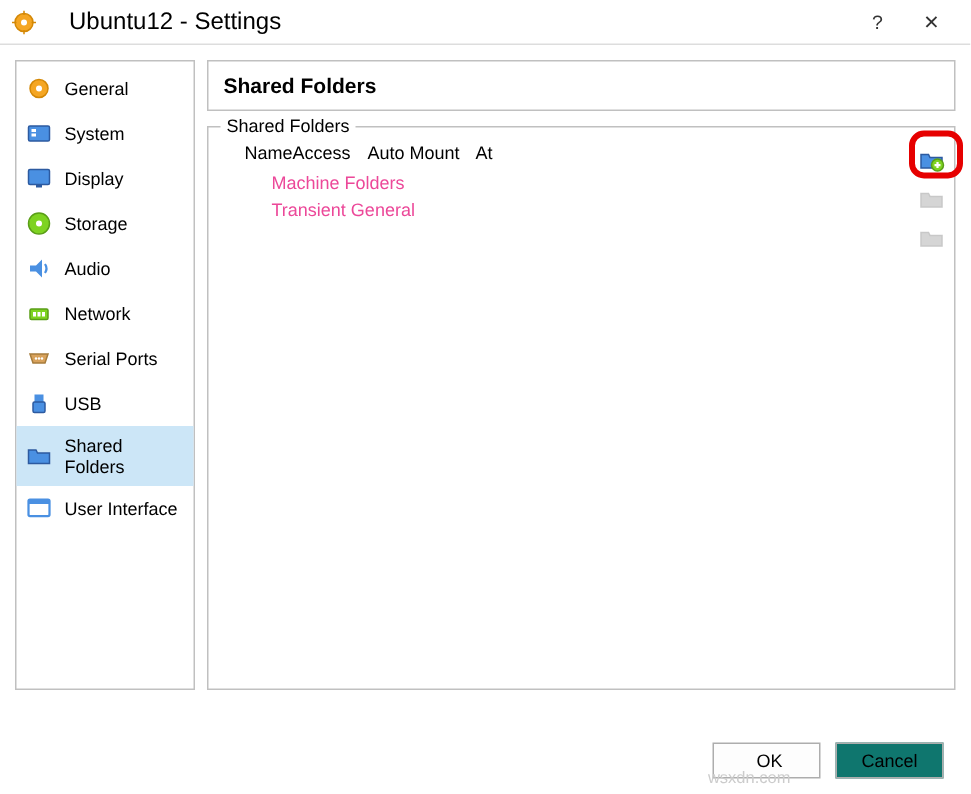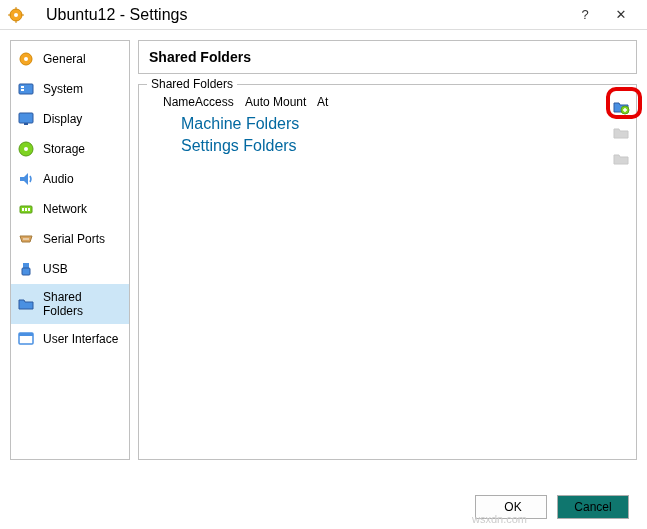--- a/index.html
+++ b/index.html
@@ -20,21 +20,21 @@
     .groupbox { flex: 1; border: 1px solid #c0c0c0; position: relative; margin-top: 4px; }
     .groupbox-legend { position: absolute; top: -8px; left: 8px; background: #fff; padding: 0 4px; font-size: 12px; color: #000; }
     .groupbox-body { display: flex; height: 100%; padding-top: 6px; }
     .tree-area { flex: 1; padding: 2px 6px; }
     .tree-header { display: flex; font-size: 12px; color: #000; padding: 2px 0 4px 0; }
     .tree-header .col-name { width: 50px; text-align: right; }
     .tree-header .col-path { flex: 1; }
     .tree-header .col-access { width: 50px; }
     .tree-header .col-automount { width: 72px; }
     .tree-header .col-at { width: 24px; }
-    .tree-row { padding: 2px 0 2px 36px; font-size: 16px; color: #0369a1; }
+    .tree-row { padding: 2px 0 2px 36px; font-size: 12px; color: #ec4899; }
     .side-buttons { width: 30px; display: flex; flex-direction: column; align-items: center; padding-top: 6px; gap: 6px; }
     .side-btn { width: 20px; height: 20px; display: flex; align-items: center; justify-content: center; }
     .side-btn.disabled { opacity: 0.4; }
     .highlight-ring { position: absolute; border: 4px solid #e60000; border-radius: 10px; pointer-events: none; }
     .footer { position: absolute; bottom: 10px; right: 18px; display: flex; gap: 10px; align-items: center; }
     .footer button { min-width: 72px; height: 24px; font-size: 12px; border: 1px solid #adadad; background: #0f766e; padding: 0 12px; }
     .footer button.ok { background: #fdfdfd; padding-left: 16px; }
     .watermark2 { position: absolute; bottom: 34px; right: 120px; font-size: 11px; color: #ccc; }
   </style>
 </head>
@@ -169,21 +169,21 @@
       <div class="groupbox-legend">Shared Folders</div>
       <div class="groupbox-body">
         <div class="tree-area">
           <div class="tree-header">
             <span class="col-name">Name</span>
             <span class="col-access">Access</span>
             <span class="col-automount">Auto Mount</span>
             <span class="col-at">At</span>
           </div>
           <div class="tree-row">Machine Folders</div>
-          <div class="tree-row">Settings Folders</div>
+          <div class="tree-row">Transient General</div>
         </div>
         <div class="side-buttons">
           <div class="side-btn">
             <svg width="18" height="18" viewBox="0 0 18 18">
                 <path d="M2 5 L7 5 L8 7 L16 7 L16 14 L2 14 Z" fill="#4a90e2" stroke="#2c5aa0"></path>
                 <circle cx="13" cy="12" r="4" fill="#7ed321" stroke="#5a9e17"></circle>
                 <line x1="13" y1="10" x2="13" y2="14" stroke="#fff" stroke-width="1.5"></line>
                 <line x1="11" y1="12" x2="15" y2="12" stroke="#fff" stroke-width="1.5"></line>
               </svg>
           </div>

